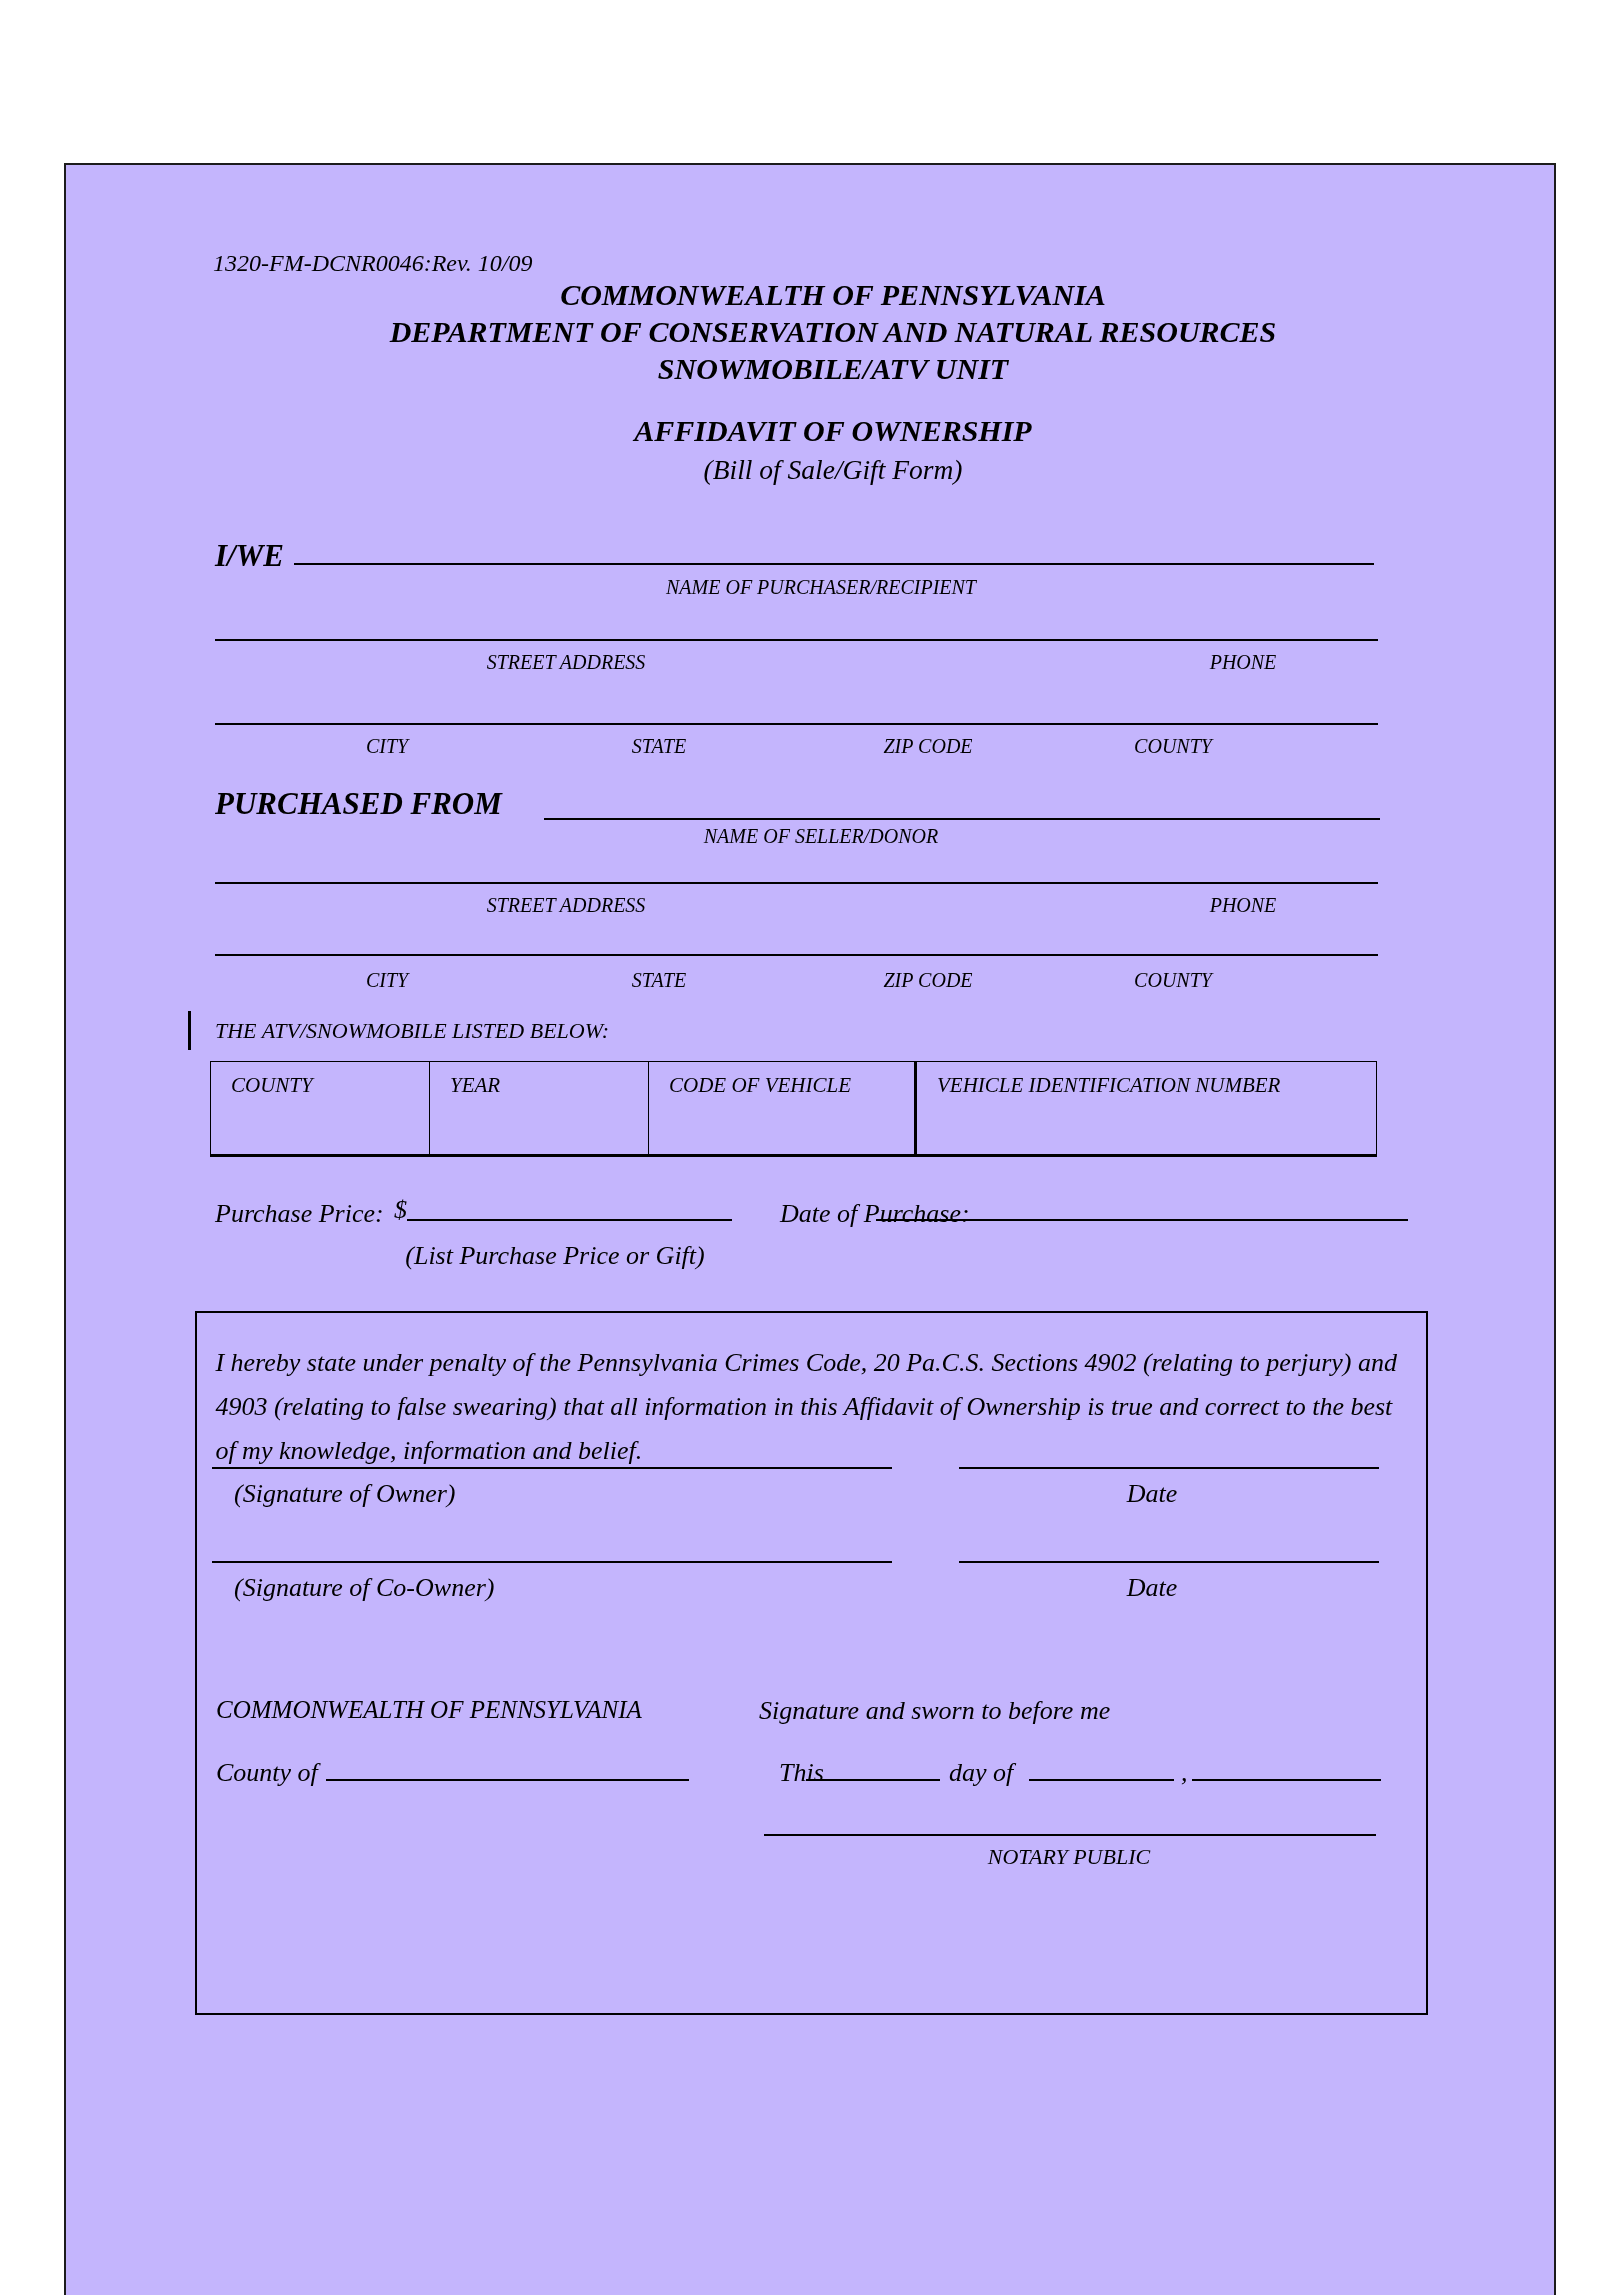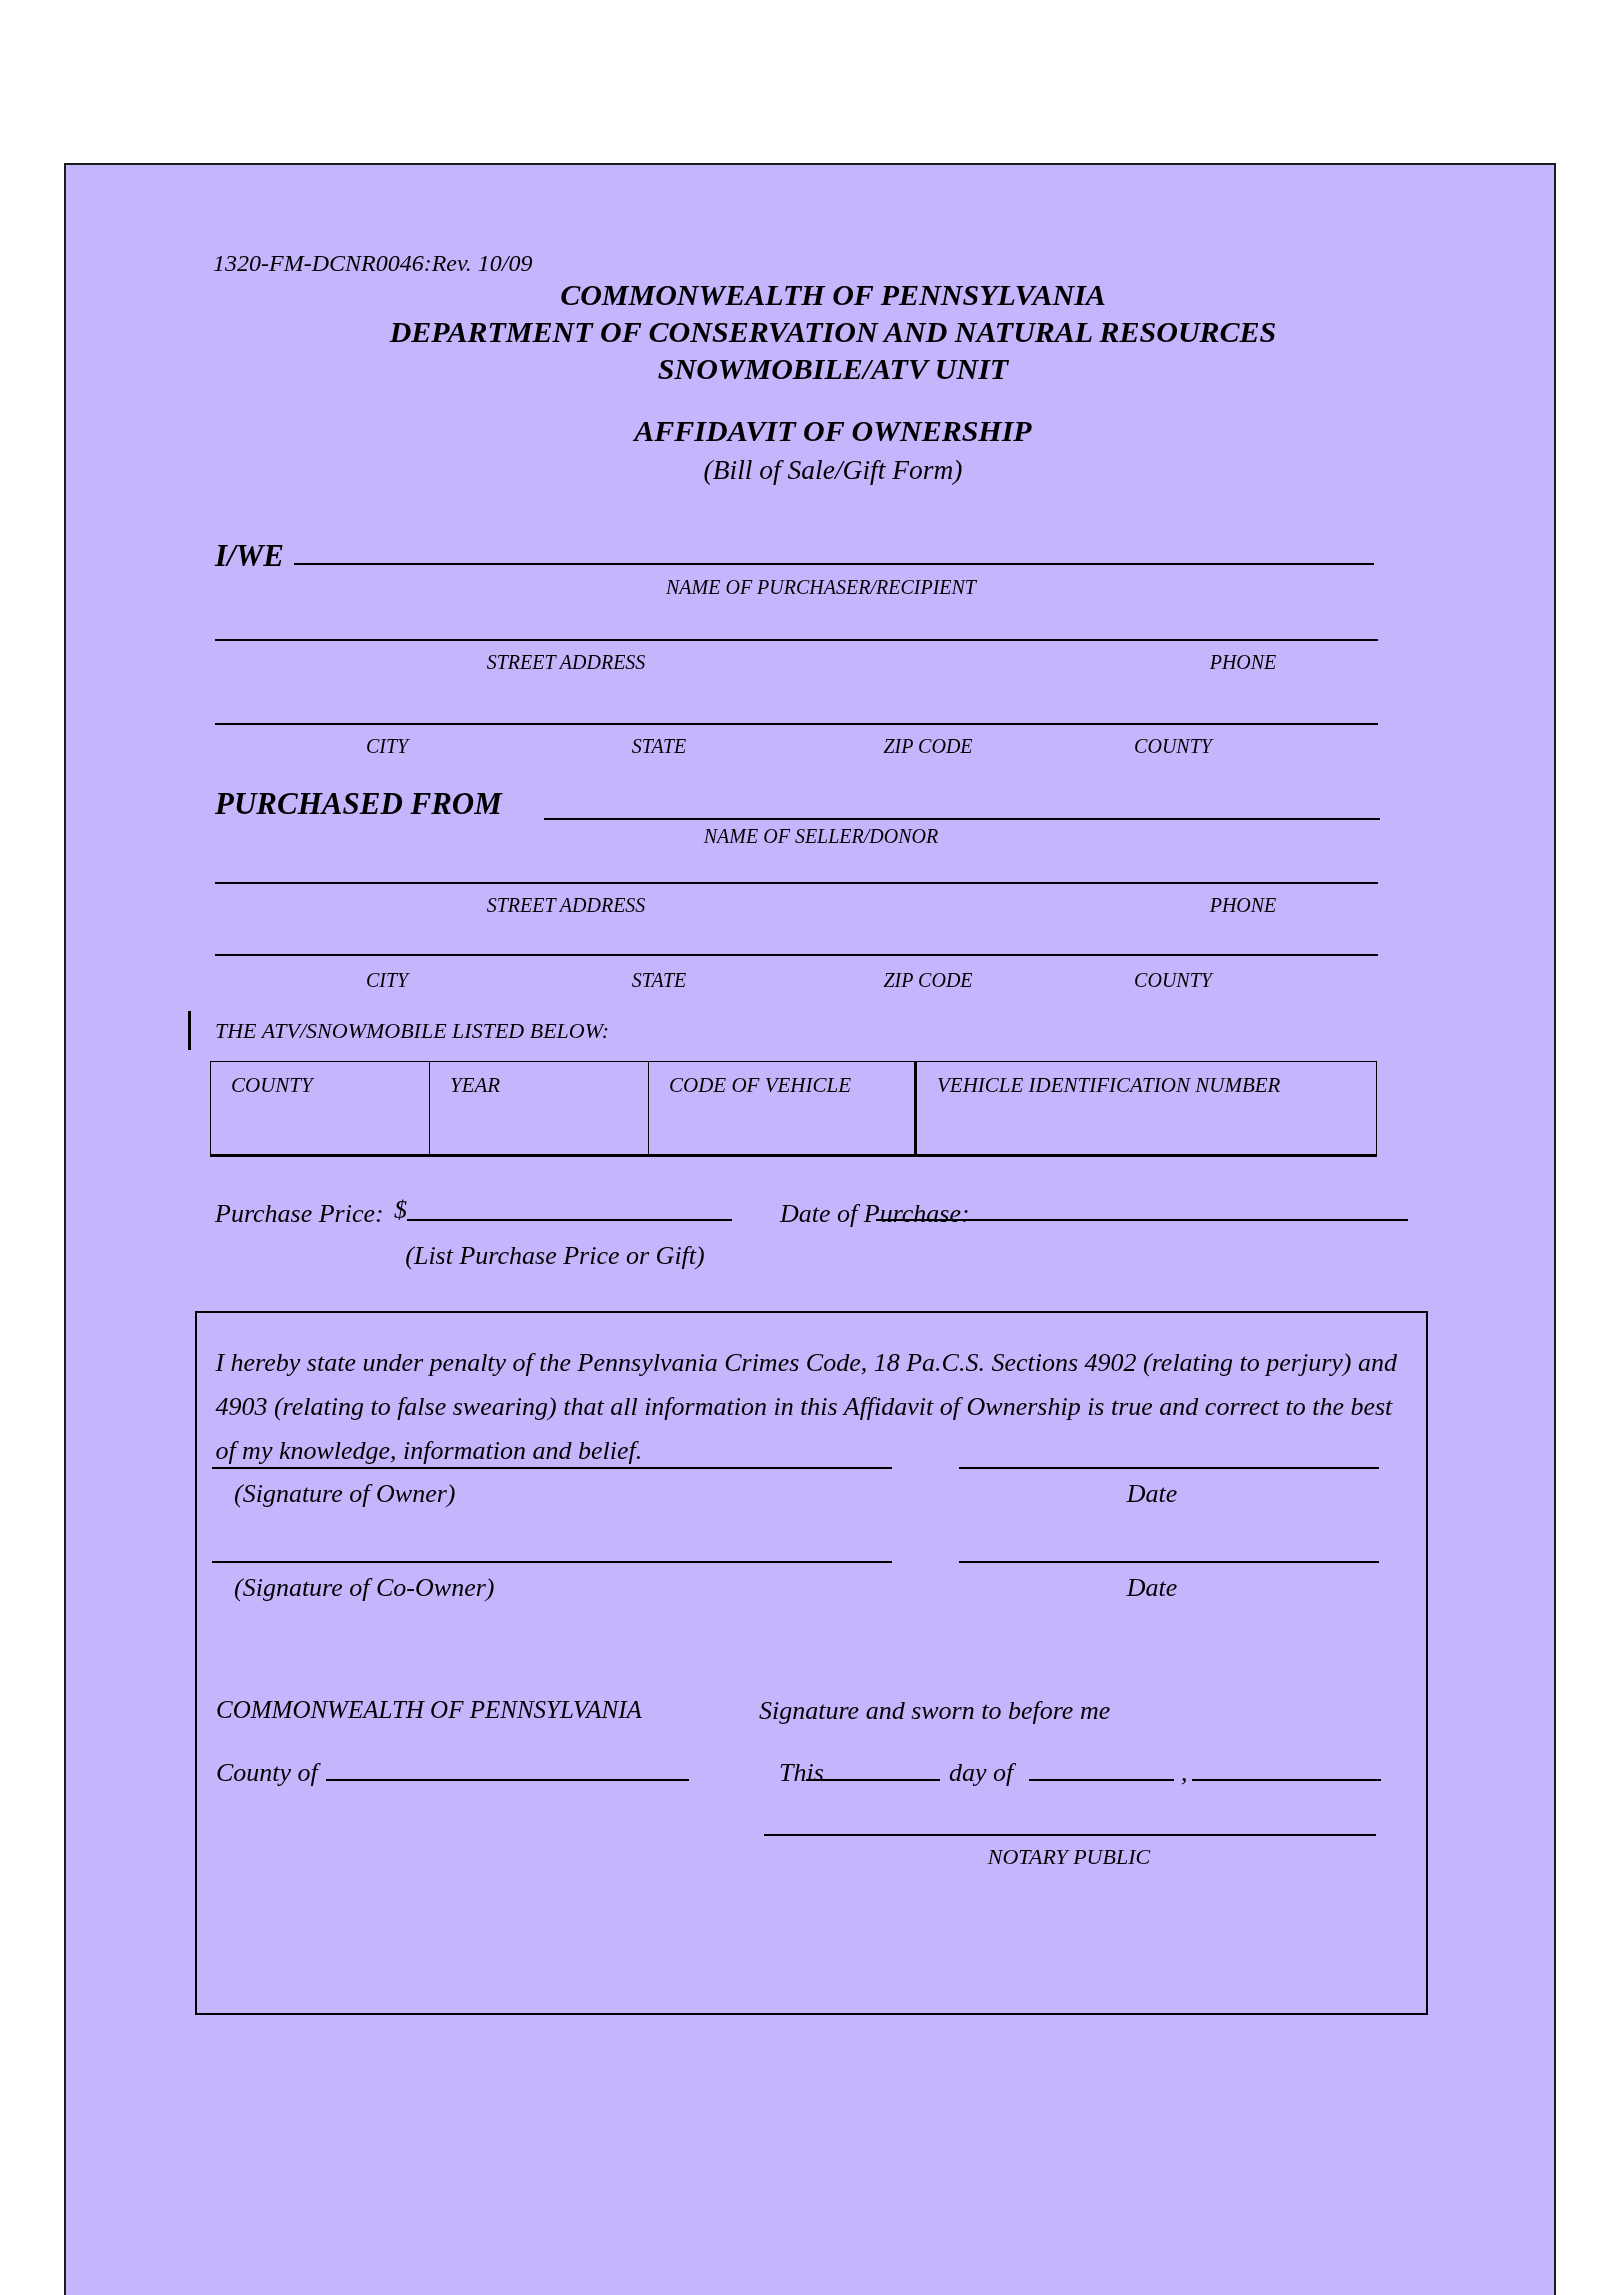--- a/index.html
+++ b/index.html
@@ -152,21 +152,21 @@
 
   <div class="abs price-row price-lbl">Purchase Price:</div>
   <div class="abs price-row dollar">$</div>
   <div class="rule price-line"></div>
   <div class="abs ctr price-hint">(List Purchase Price or Gift)</div>
   <div class="abs price-row dop-lbl">Date of Purchase:</div>
   <div class="rule dop-line"></div>
 
   <div class="aff-box">
     <div class="stmt">
-      <span>I hereby state under penalty of the Pennsylvania Crimes Code, 18 Pa.C.S. Sections 4902 (relating to perjury) and</span>
+      <span>I hereby state under penalty of the Pennsylvania Crimes Code, 20 Pa.C.S. Sections 4902 (relating to perjury) and</span>
       <span>4903 (relating to false swearing) that all information in this Affidavit of Ownership is true and correct to the best</span>
       <span>of my knowledge, information and belief.</span>
     </div>
 
     <div class="rule sig-line1"></div>
     <div class="rule date-line1"></div>
     <div class="abs sig-lbl1">(Signature of Owner)</div>
     <div class="abs ctr date-lbl1">Date</div>
 
     <div class="rule sig-line2"></div>

